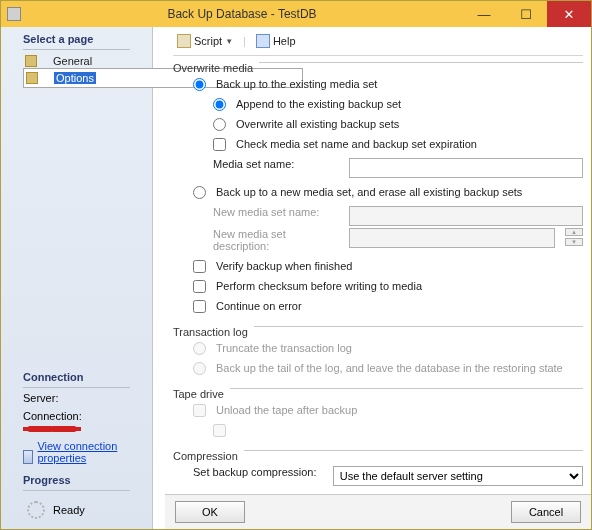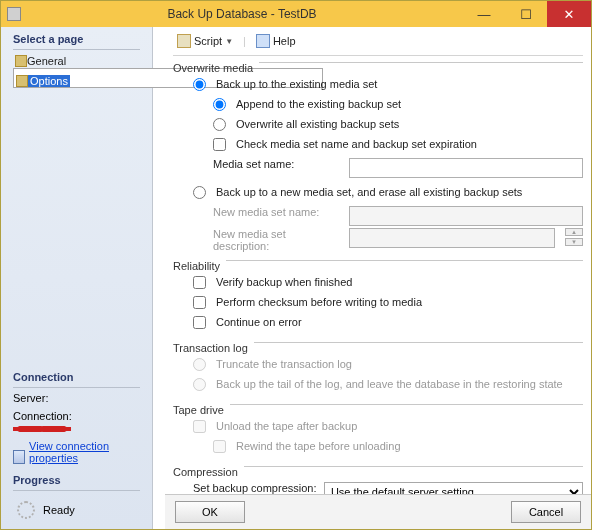--- a/index.html
+++ b/index.html
@@ -6,23 +6,23 @@
 body { margin: 0; background: #fff; }
 .window { width: 592px; height: 530px; border: 1px solid #b0a040; background: #fff; display: flex; flex-direction: column; }
 .titlebar { height: 26px; background: #f7c84a; display: flex; align-items: center; position: relative; }
 .titlebar .icon { width: 14px; height: 14px; margin-left: 6px; background: #d0d0d0; border: 1px solid #888; }
 .titlebar .title { flex: 1; text-align: center; color: #333; font-size: 12px; }
 .winbtns { display: flex; height: 100%; }
 .winbtn { width: 42px; display: flex; align-items: center; justify-content: center; color: #333; font-size: 13px; }
 .winbtn.close { background: #c83030; color: #fff; width: 44px; }
 .client { flex: 1; display: flex; min-height: 0; }
 .sidebar { width: 152px; background: linear-gradient(to bottom,#e8eef6,#dce4f0); border-right: 1px solid #c0c6cf; display: flex; flex-direction: column; }
-.side-section { padding: 4px 12px; }
+.side-section { padding: 4px 22px; }
 .side-head { font-weight: bold; font-size: 11px; color: #2a3a6a; padding: 2px 0 4px 0; border-bottom: 1px solid #b8c0cc; margin-bottom: 4px; }
-.side-item { display: flex; align-items: flex-end; gap: 0; padding: 1px 2px; color: #1a1a1a; }
+.side-item { display: flex; align-items: center; gap: 16px; padding: 1px 2px; color: #1a1a1a; }
 .side-item .pico { width: 12px; height: 12px; background: #d8c070; border: 1px solid #b09030; }
 .side-item.sel span.lbl { background: #2a6ed6; color: #fff; padding: 0 2px; }
 .side-flex { flex: 1; }
 .side-label { margin-bottom: 2px; }
 .scribble { width: 58px; height: 10px; background: radial-gradient(ellipse at 30% 50%, #d02020 40%, transparent 42%), radial-gradient(ellipse at 70% 50%, #d02020 40%, transparent 42%); }
 .scribble2 { width: 48px; height: 10px; background: radial-gradient(ellipse at 30% 50%, #d02020 40%, transparent 42%), radial-gradient(ellipse at 70% 50%, #d02020 40%, transparent 42%); display:inline-block; vertical-align:middle;}
 .link { color: #0a3fd6; text-decoration: underline; }
 .link-row { display:flex; align-items:flex-end; gap:4px; margin-top:6px;}
 .link-row .pico2 { width:14px; height:14px; border:1px solid #5a7ab0; background:linear-gradient(#dce8fa,#b8c8e8);}
 .progress-row { display:flex; align-items:center; gap:8px; padding:6px 4px;}
@@ -34,21 +34,21 @@
 .tbtn .drop { font-size:8px; color:#555; }
 .group { margin: 4px 0 8px 0; }
 .grp-head { display:flex; align-items:flex-start; gap:6px; color:#333; margin-bottom:4px;}
 .grp-head .line { flex:1; height:1px; background:#c8c8c8;}
 .row { display:flex; align-items:flex-start; gap:6px; margin:2px 0 2px 20px; min-height:18px;}
 .row.ind1 { margin-left:40px; }
 input[type=radio], input[type=checkbox] { margin:0 4px 0 0; }
 .lblrow { width:130px; }
 .tbox { flex:1; height:20px; border:1px solid #b0b0b0; background:#fff; }
 label.disabled, .row.disabled { color:#9a9a9a; }
-.sel { height:20px; border:1px solid #a8a8a8; background:#fff; width:310px; font-size:11px; padding:0 2px;}
+.sel { height:20px; border:1px solid #a8a8a8; background:#fff; width:280px; font-size:11px; padding:0 2px;}
 .spin { width:18px; display:flex; flex-direction:column; gap:2px; margin-left:4px;}
 .spin div { height:8px; border:1px solid #b0b0b0; background:#efefef; font-size:7px; line-height:6px; text-align:center;}
 .footer { border-top:1px solid #c8c8c8; background:#f3f3f3; padding:6px 10px; display:flex; justify-content:space-between; gap:21px;}
 .btn { min-width:70px; height:22px; border:1px solid #9a9a9a; background:linear-gradient(#fdfdfd,#e4e4e4); display:flex; align-items:center; justify-content:center;}
 </style>
 </head>
 <body>
 
 <div class="window">
   <div class="titlebar">
@@ -147,24 +147,20 @@
             <span class="lblrow">New media set description:</span>
             <div class="tbox" style="background:#f4f4f4"></div>
             <div class="spin">
                 <div>▴</div>
                 <div>▾</div>
               </div>
           </div>
         </div>
 
         <div class="group">
-          <div class="grp-head">
-              <span>Reliability</span>
-              <span class="line"></span>
-            </div>
           <div class="row">
               <input type="checkbox" style="">
               <label>Verify backup when finished</label>
             </div>
           <div class="row">
               <input type="checkbox" style="">
               <label>Perform checksum before writing to media</label>
             </div>
           <div class="row">
               <input type="checkbox" style="">
@@ -191,21 +187,20 @@
           <div class="grp-head">
               <span>Tape drive</span>
               <span class="line"></span>
             </div>
           <div class="row disabled">
               <input type="checkbox" disabled="" style="">
               <label class="disabled">Unload the tape after backup</label>
             </div>
           <div class="row ind1 disabled">
               <input type="checkbox" disabled="" style="">
-              <label class="disabled">Rewind the tape before unloading</label>
             </div>
         </div>
 
         <div class="group" style="margin-bottom:4px">
           <div class="grp-head">
               <span>Compression</span>
               <span class="line"></span>
             </div>
           <div class="row">
             <span style="width:150px">Set backup compression:</span>

